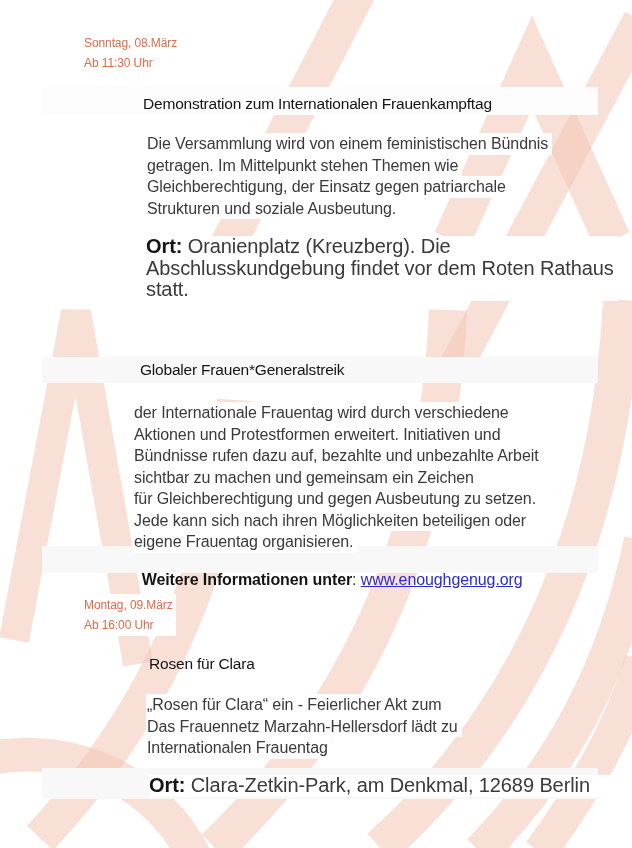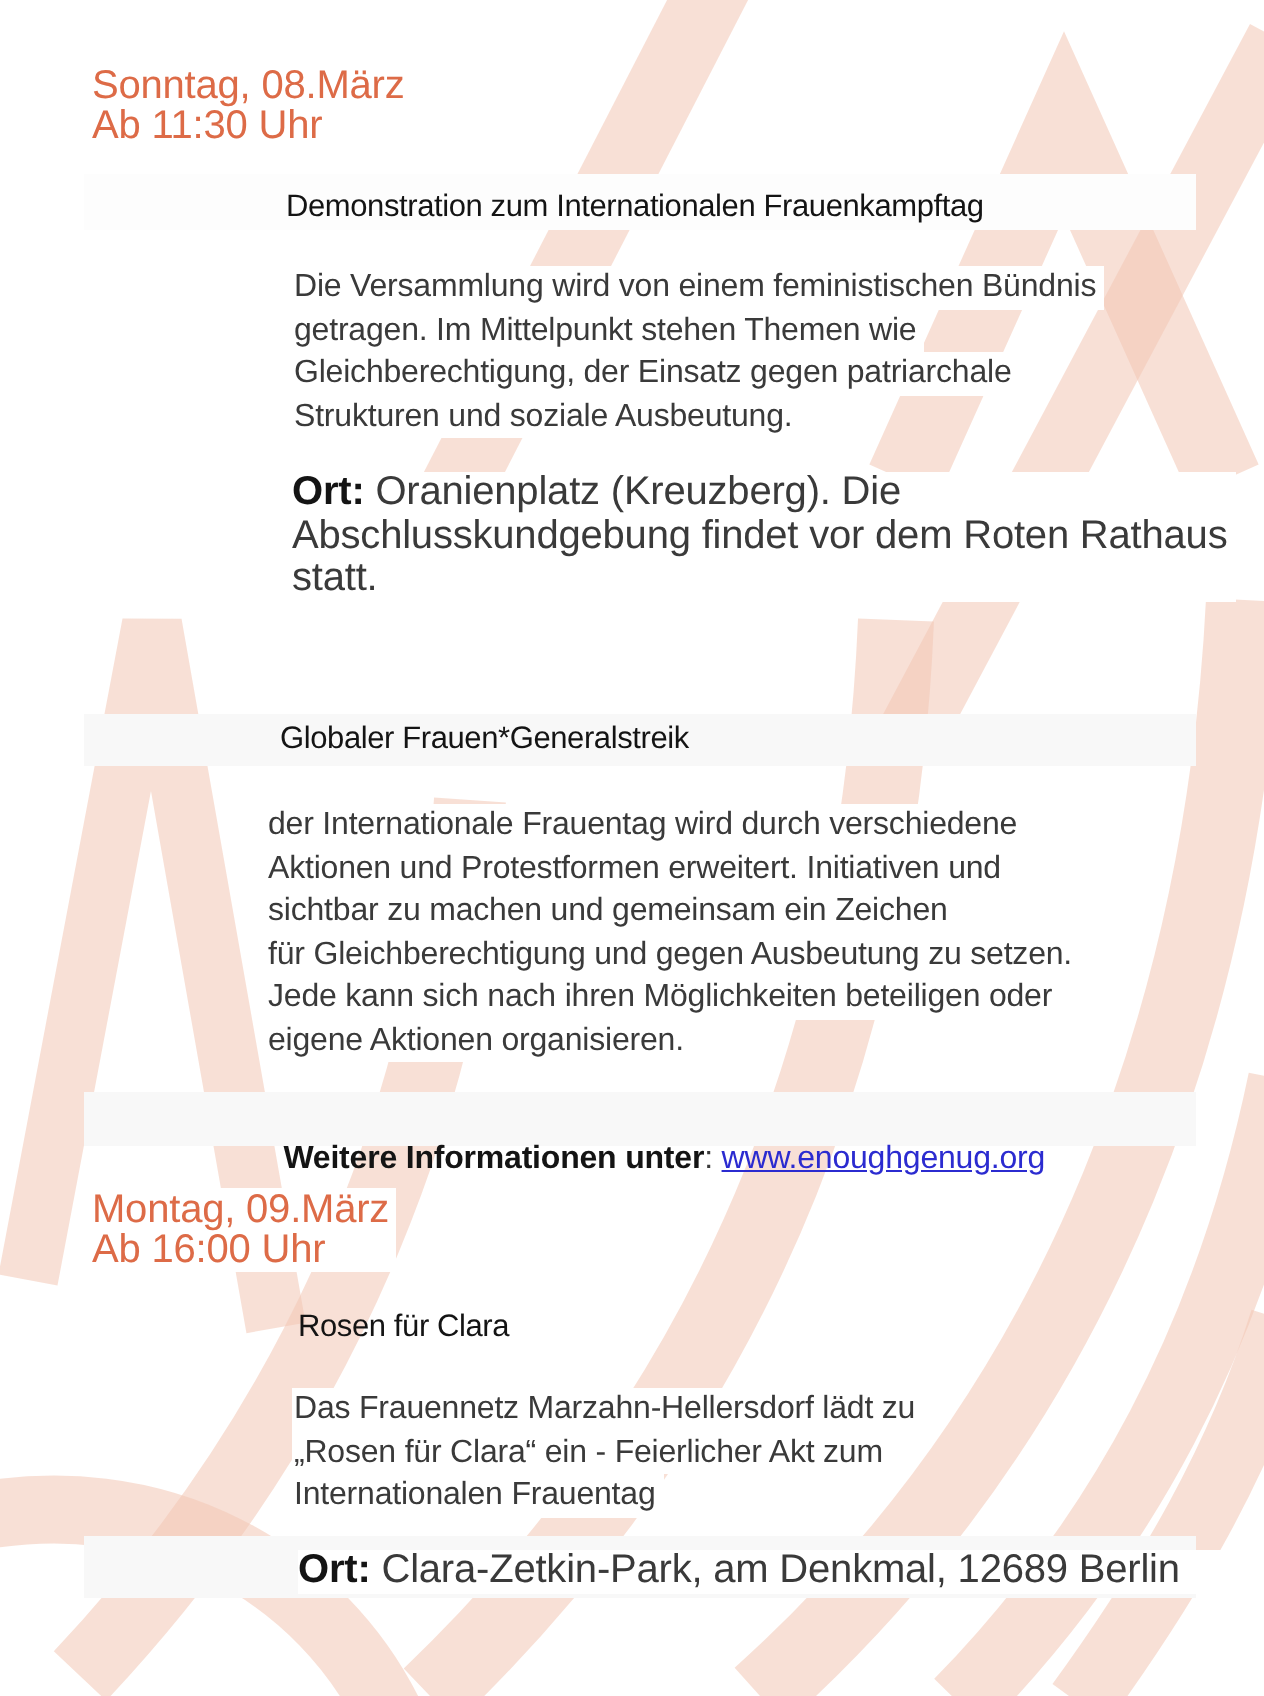--- a/index.html
+++ b/index.html
@@ -15,22 +15,22 @@
     width:632px;height:848px;position:relative;overflow:hidden;
     background:#ffffff;
     font-family:"Liberation Sans", sans-serif;
   }
   svg.bg{position:absolute;left:0;top:0;z-index:0;}
   svg.bg path{fill:none;stroke:var(--shape);stroke-opacity:.55;}
   .sw38{stroke-width:38px;} .sw36{stroke-width:36px;} .sw34{stroke-width:34px;} .sw30{stroke-width:30px;}
   .band{position:absolute;left:42px;width:556px;background:var(--band);z-index:1;}
   .abs{position:absolute;z-index:2;}
   .date{
-    color:var(--accent);font-size:20px;line-height:20px;letter-spacing:-0.1px;
-    background:#fff;padding:1px 3px 1px 0;
+    color:var(--accent);font-size:12px;line-height:20px;letter-spacing:-0.1px;
+    background:#fff;padding:1px 3px 1px 0;margin-left:38px;
   }
   .h{
     font-weight:400;font-size:15.5px;letter-spacing:-0.2px;color:var(--heading);
     line-height:21px;white-space:pre;
   }
   .lines .line{
     display:table;background:#fff;white-space:pre;
     font-size:16px;letter-spacing:-0.1px;color:var(--body);
     line-height:21.5px;padding:0 4px 0 1px;
   }
@@ -79,34 +79,35 @@
 <div class="abs ort" style="left:146px;top:236px">
   <b>Ort:</b><span> Oranienplatz (Kreuzberg). Die Abschlusskundgebung findet vor dem Roten Rathaus statt.</span>
 </div>
 
 <div class="abs date" style="left:46px;top:306px">
 </div>
 <div class="abs h" style="left:140px;top:359px">Globaler Frauen*Generalstreik</div>
 <div class="abs lines" style="left:133px;top:402px">
     <div class="line">der Internationale Frauentag wird durch verschiedene</div>
     <div class="line">Aktionen und Protestformen erweitert. Initiativen und</div>
+    <div class="line">Bündnisse rufen dazu auf, bezahlte und unbezahlte Arbeit</div>
     <div class="line">sichtbar zu machen und gemeinsam ein Zeichen</div>
     <div class="line">für Gleichberechtigung und gegen Ausbeutung zu setzen.</div>
     <div class="line">Jede kann sich nach ihren Möglichkeiten beteiligen oder</div>
-    <div class="line">eigene Aktionen organisieren.</div>
+    <div class="line">eigene Frauentag organisieren.</div>
   </div>
 <div class="abs info" style="left:133px;top:548px">
   <b>Weitere Informationen unter</b><span>: </span><a>www.enoughgenug.org</a>
 </div>
 
 <div class="abs date" style="left:46px;top:594px">
   <div>Montag, 09.März</div>
   <div>Ab 16:00 Uhr</div>
 </div>
 <div class="abs h" style="left:149px;top:653px">Rosen für Clara</div>
 <div class="abs lines" style="left:146px;top:694px">
+    <div class="line">„Rosen für Clara“ ein - Feierlicher Akt zum</div>
     <div class="line">Das Frauennetz Marzahn-Hellersdorf lädt zu</div>
-    <div class="line">„Rosen für Clara“ ein - Feierlicher Akt zum</div>
     <div class="line">Internationalen Frauentag</div>
   </div>
 <div class="abs ort" style="left:149px;top:775px">
   <b>Ort:</b><span> Clara-Zetkin-Park, am Denkmal, 12689 Berlin</span>
 </div>
 
 </body></html>

